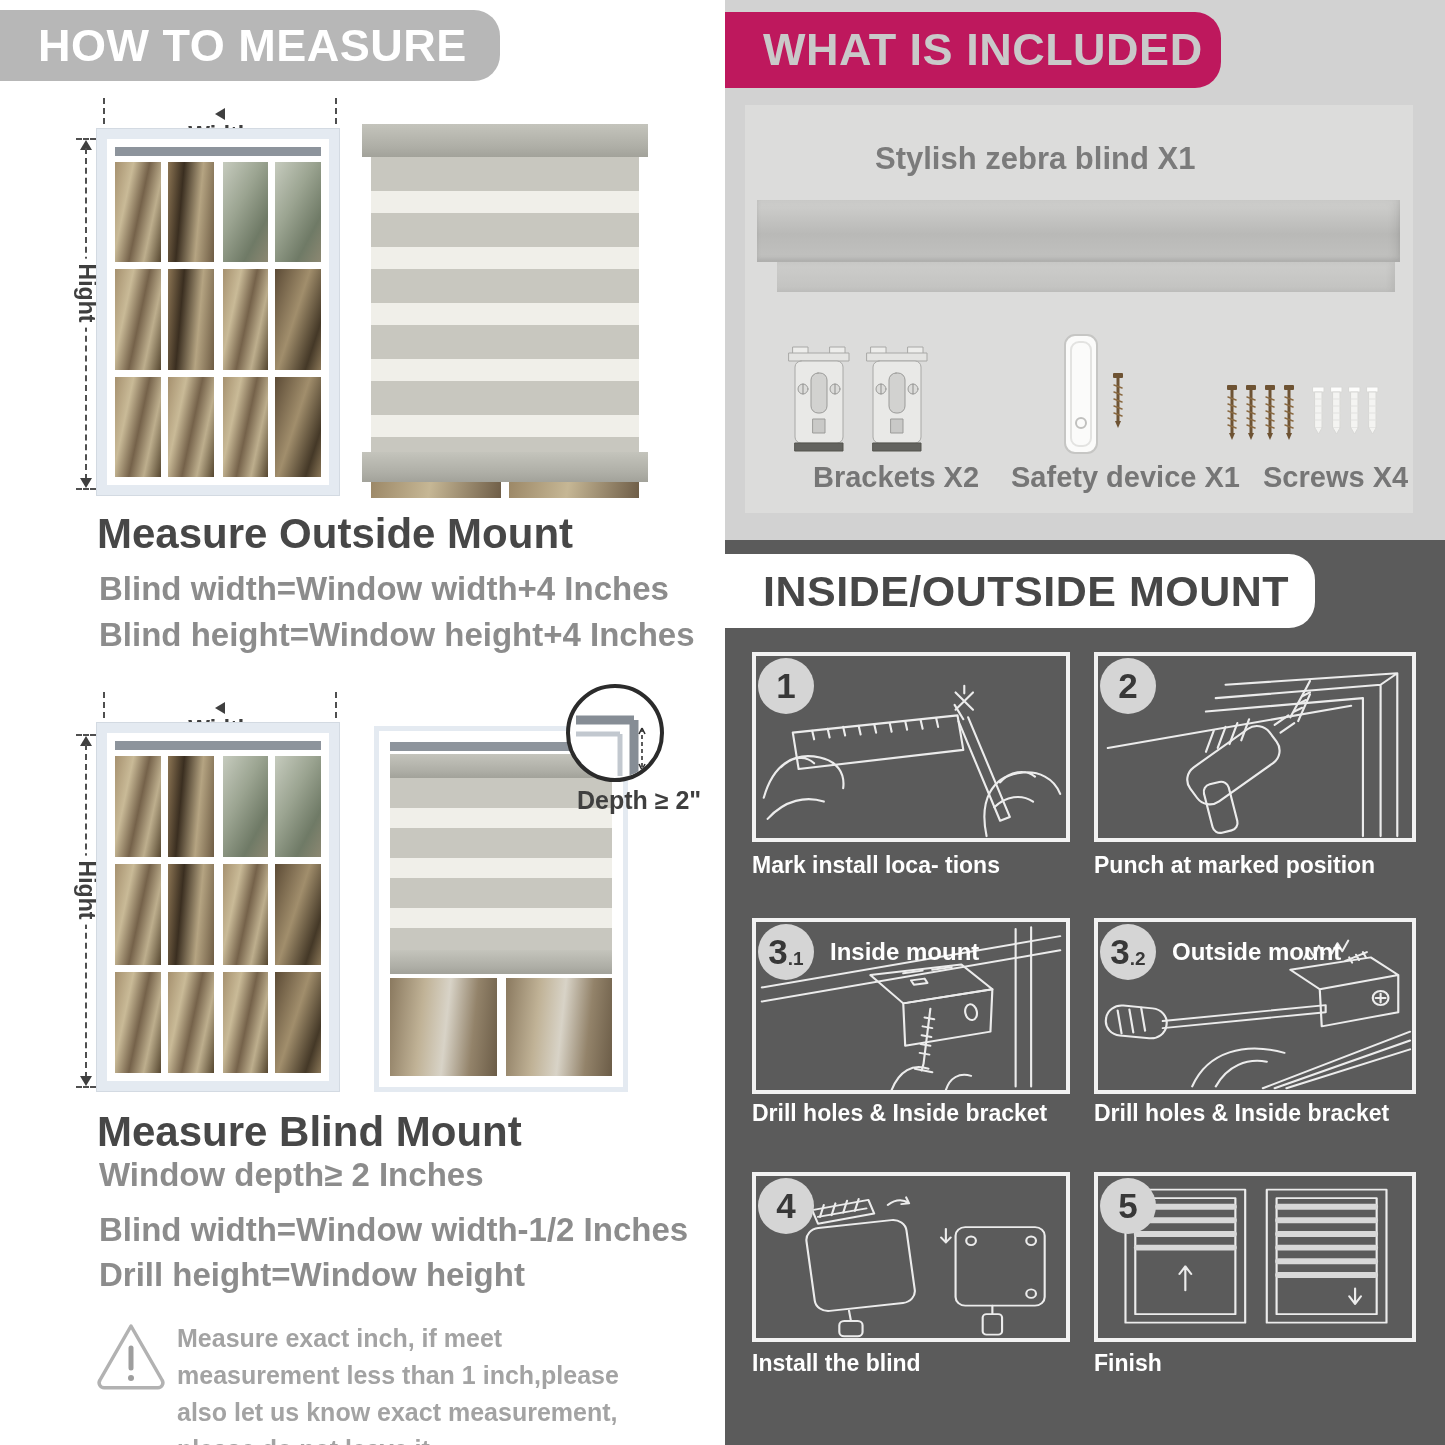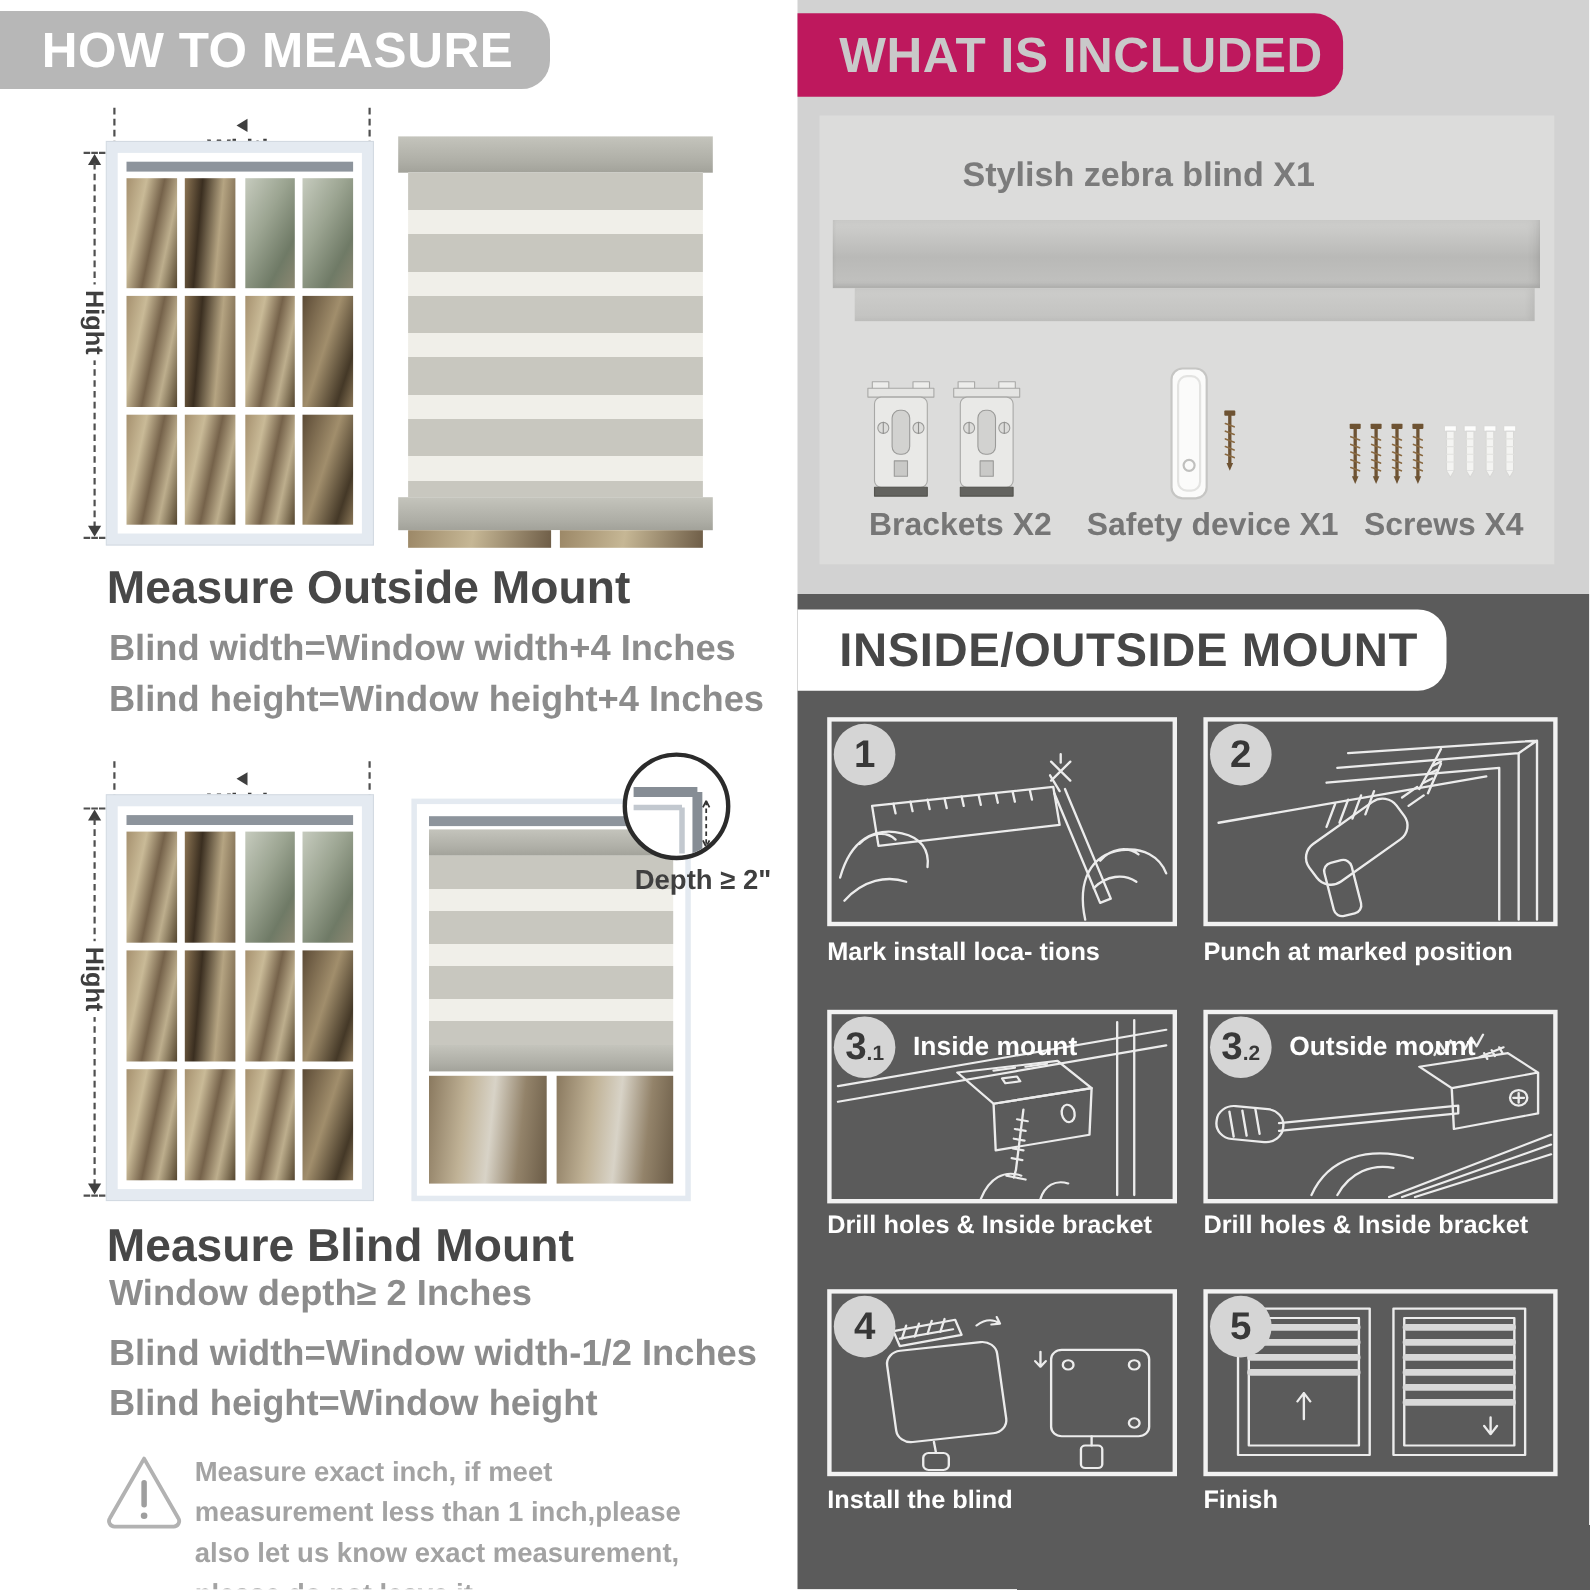--- a/index.html
+++ b/index.html
@@ -71,21 +71,21 @@
   .win2 .glass2 > div { flex:1; background:linear-gradient(96deg,#8a795f 0%,#c0b296 30%,#d8d3c7 52%,#93836a 76%,#6b5c47 100%); }
 
   .magnifier { width:98px; height:98px; border-radius:50%; border:4px solid #2b2b2b; background:#fff; overflow:hidden; z-index:6; }
   .depth-lbl { font-size:25px; font-weight:700; color:var(--c-annotation,#3f3f3f); white-space:nowrap; z-index:6; }
 
   
   .content-box { left:745px; top:105px; width:668px; height:408px; background:var(--c-included-box,#dcdcdb); }
   .blind-label { font-size:31px; font-weight:700; color:#7b7b7b; white-space:nowrap; }
   .hr-top { background:linear-gradient(180deg,#d0d0ce,#b9b9b7 55%,#c2c2c0); box-shadow:inset -5px 0 8px rgba(0,0,0,.07), inset 0 -3px 4px rgba(0,0,0,.08); }
   .hr-bot { background:linear-gradient(180deg,#cdcdcb,#c2c2c0); box-shadow:inset -4px 0 6px rgba(0,0,0,.06); }
-  .item-caption { font-size:29px; font-weight:700; color:#767676; white-space:nowrap; }
+  .item-caption { font-size:29px; font-weight:700; color:#767676; white-space:nowrap;margin-left:23px; }
   .part-row { display:flex; gap:14px; }
 
   
   .step-panel { border:4px solid #f2f2f2; }
   .badge { position:absolute; top:2px; left:2px; width:56px; height:56px; border-radius:50%; background:#d5d5d5; color:#383838; display:flex; align-items:center; justify-content:center; font-weight:700; font-size:35px; z-index:2; }
   .badge .b-sub { font-size:19px; margin-top:14px; }
   .step-label { position:absolute; left:74px; top:16px; font-size:24px; font-weight:700; color:#fff; z-index:2; white-space:nowrap; }
   .step-caption { font-size:23px; font-weight:700; color:var(--c-caption,#fff); white-space:nowrap; }
   .art { position:absolute; inset:0; width:100%; height:100%; }
   .art path, .art rect, .art circle, .art ellipse { stroke:#ececec; stroke-width:2.2; fill:none; stroke-linecap:round; stroke-linejoin:round; }
@@ -219,21 +219,21 @@
       <path d="M6,46 H50 M50,46 V88" stroke="#c2c8cf" stroke-width="5" fill="none"></path>
       <path d="M72,40 V82" stroke="#333" stroke-width="1.6" stroke-dasharray="4 3" fill="none"></path>
       <path d="M72,40 l-3,6 M72,40 l3,6 M72,82 l-3,-6 M72,82 l3,-6" stroke="#333" stroke-width="1.6" fill="none"></path>
     </svg>
   </div>
   <div class="abs depth-lbl" style="left:577px; top:786px;">Depth ≥ 2"</div>
 
   <div class="abs h2" style="left:97px; top:1108px;">Measure Blind Mount</div>
   <div class="abs formula" style="left:99px; top:1156px;">Window depth≥ 2 Inches</div>
   <div class="abs formula" style="left:99px; top:1211px;">Blind width=Window width-1/2 Inches</div>
-  <div class="abs formula" style="left:99px; top:1256px;">Blind height=Window height</div>
+  <div class="abs formula" style="left:99px; top:1256px;">Drill height=Window height</div>
 
   <svg class="abs" style="left:94px; top:1318px;" width="74" height="80" viewBox="0 0 74 80">
     <path d="M37,8 L68,62 a5,5 0 0 1 -4.4,7.8 H10.4 A5,5 0 0 1 6,62 Z" fill="none" stroke="#b2b2b2" stroke-width="3.5" stroke-linejoin="round"></path>
     <path d="M37,30 V50" stroke="#9e9e9e" stroke-width="5" stroke-linecap="round"></path>
     <circle cx="37" cy="60" r="3" fill="#9e9e9e"></circle>
   </svg>
   <div class="abs warn-text" style="left:177px; top:1320px;">Measure exact inch, if meet measurement less than 1 inch,please also let us know exact measurement, please do not leave it</div>
 
   <div class="abs bar bar-incl">WHAT IS INCLUDED</div>
 

